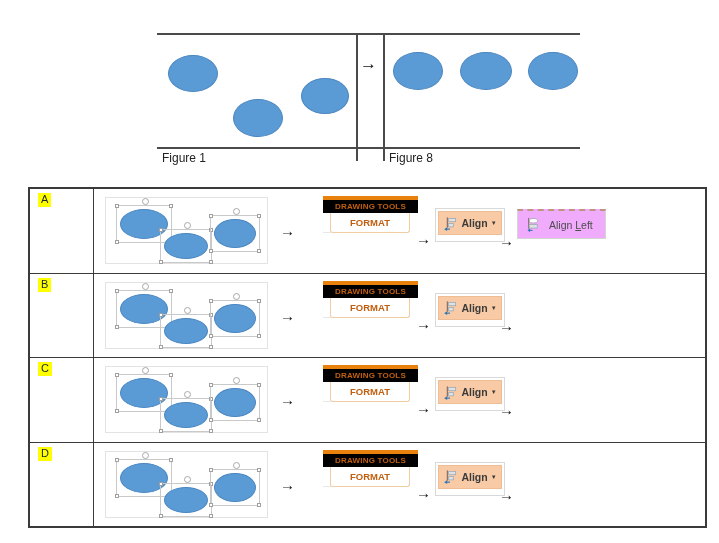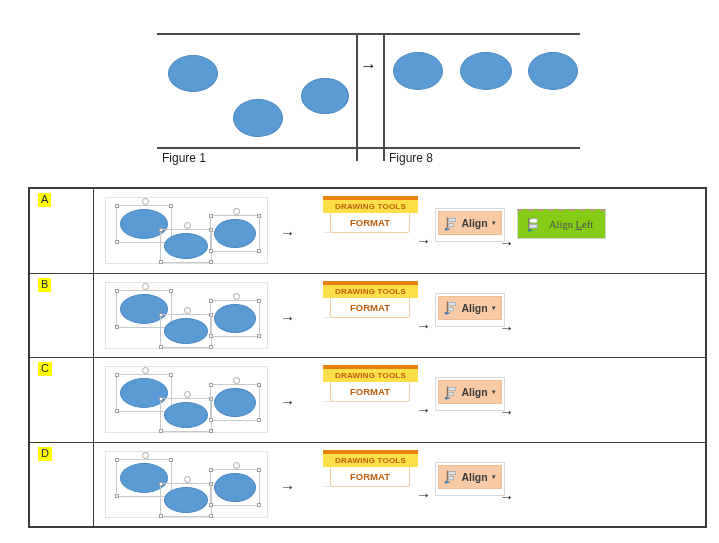--- a/index.html
+++ b/index.html
@@ -42,41 +42,41 @@
   .g3 { left:104px; top:17px; width:50px; height:37px; }
 
   .arrow { position:absolute; font-size:15px; font-weight:700; color:#111; }
   .a1 { left:186px; top:33px; }
   .a2 { left:322px; top:41px; }
   .a3 { left:405px; top:43px; }
 
   
   .dt-tab { position:absolute; left:229px; top:7px; width:95px; }
   .dt-bar { height:4px; background:#E8820C; }
-  .dt-title { background:#fde047; color:#C05F10; font-size:8px; font-weight:700;
+  .dt-title { background:#000000; color:#C05F10; font-size:8px; font-weight:700;
               text-align:center; letter-spacing:.2px; padding:2px 0 2px 0; }
   .fmt-tab { position:relative; margin-left:7px; width:80px; height:20px;
              border:1px solid #F2CDA3; border-top:none; border-radius:0 0 3px 3px;
              background:#fff; color:#C05F10; font-size:9.5px; font-weight:700;
              display:flex; align-items:center; justify-content:center; }
   .fmt-tab::before { content:""; position:absolute; left:-8px; bottom:-1px; width:8px; height:1px; background:#e7e7e7; }
 
   
   .align-outer { position:absolute; left:341px; top:19px; width:70px; height:34px;
                  border:1px solid #d9d9d9; background:#fff; padding:2px 2px 0 2px; }
   .align-btn { height:24px; background:#F8CBA6; border:1px solid #EFBD94;
                display:flex; align-items:center; justify-content:center; gap:3px;
                font-size:10.5px; font-weight:600; color:#3b3b3b; }
   .caret { font-size:6px; color:#3b3b3b; }
 
   
   .menu-item { position:absolute; left:423px; top:20px; height:30px;
-               background:#84cc16; border:1px solid #d4d4d4;
+               background:#f0abfc; border:1px solid #d4d4d4;
                display:inline-flex; align-items:center; gap:8px; padding:0 12px 0 8px;
-               font-size:10.5px; color:#4d4d4d; white-space:nowrap;font-family:Liberation Serif, serif; }
+               font-size:10.5px; color:#4d4d4d; white-space:nowrap; }
   .t-row.row-a .menu-item { border-top:2px dashed #bd9480; }
   .u { text-decoration:underline; }
   .micon { width:15px; height:15px; flex:0 0 auto; }
 </style>
 </head>
 <body>
 
 <div class="canvas">
 
   <div class="hline top"></div>

